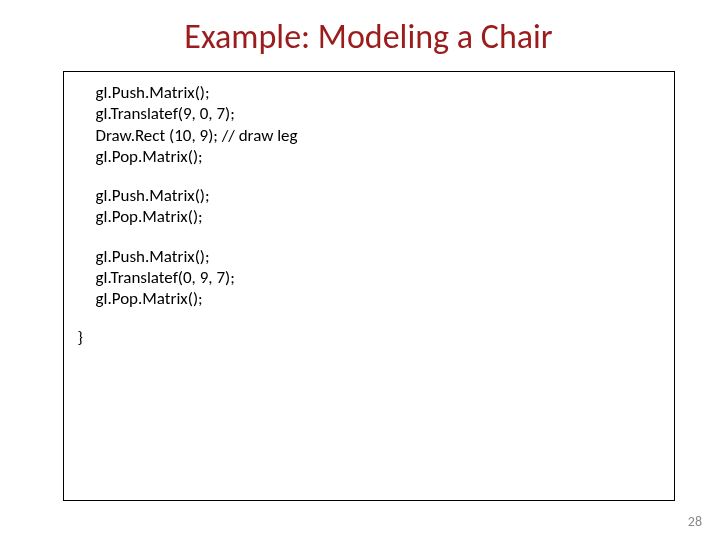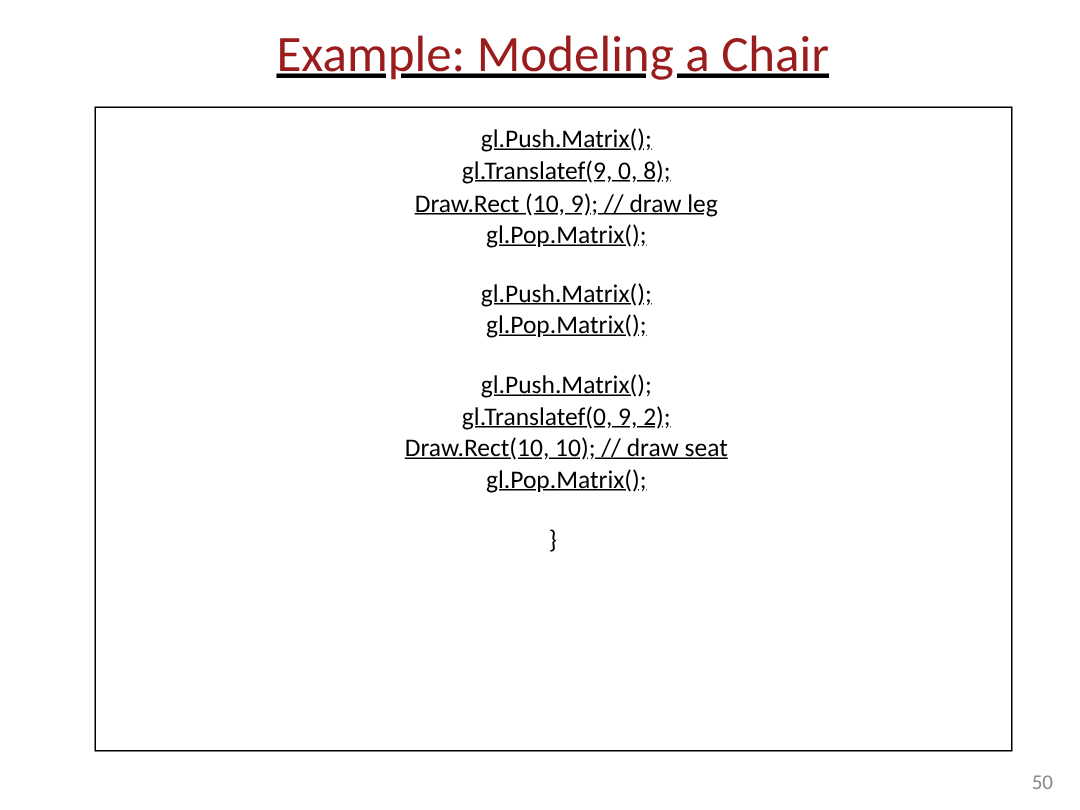--- a/index.html
+++ b/index.html
@@ -9,41 +9,39 @@
     background: #fff;
     font-family: Calibri, Arial, sans-serif;
     position: relative;
     overflow: hidden;
   }
   .slide {
     width: 100%;
     height: 100%;
     padding: 10px 40px 20px 57px;
     position: relative;
-    text-decoration: underline;
   }
   .title {
     color: #9b1c1c;
     font-size: 34px;
     font-weight: 400;
     text-align: center;
     margin-top: 6px;
     margin-bottom: 14px;
   }
   .codebox {
     border: 1px solid #000;
     width: 612px;
     margin: 0 auto;
     padding: 10px 14px 10px 14px;
     font-family: Calibri, Arial, sans-serif;
     font-size: 17px;
     line-height: 1.25;
     color: #000;
     min-height: 430px;
-    text-align: center;
   }
   .block {
     margin-bottom: 18px;
   }
   .block:last-of-type {
     margin-bottom: 18px;
   }
   .indent { padding-left: 18px; }
   .brace { padding-left: 0; }
   .pagenum {
@@ -56,34 +54,33 @@
 </style>
 </head>
 <body>
 
 <div class="slide">
   <h1 class="title">Example: Modeling a Chair</h1>
 
   <div class="codebox">
     <div class="block indent">
       <div>gl.Push.Matrix();</div>
-      <div>gl.Translatef(9, 0, 8);</div>
+      <div>gl.Translatef(9, 0, 7);</div>
       <div>Draw.Rect (10, 9); // draw leg</div>
       <div>gl.Pop.Matrix();</div>
     </div>
 
     <div class="block indent">
       <div>gl.Push.Matrix();</div>
       <div>gl.Pop.Matrix();</div>
     </div>
 
     <div class="block indent">
       <div>gl.Push.Matrix();</div>
-      <div>gl.Translatef(0, 9, 2);</div>
-      <div>Draw.Rect(10, 10); // draw seat</div>
+      <div>gl.Translatef(0, 9, 7);</div>
       <div>gl.Pop.Matrix();</div>
     </div>
 
     <div class="brace">}</div>
   </div>
 
-  <div class="pagenum">50</div>
+  <div class="pagenum">28</div>
 </div>
 
 </body></html>

